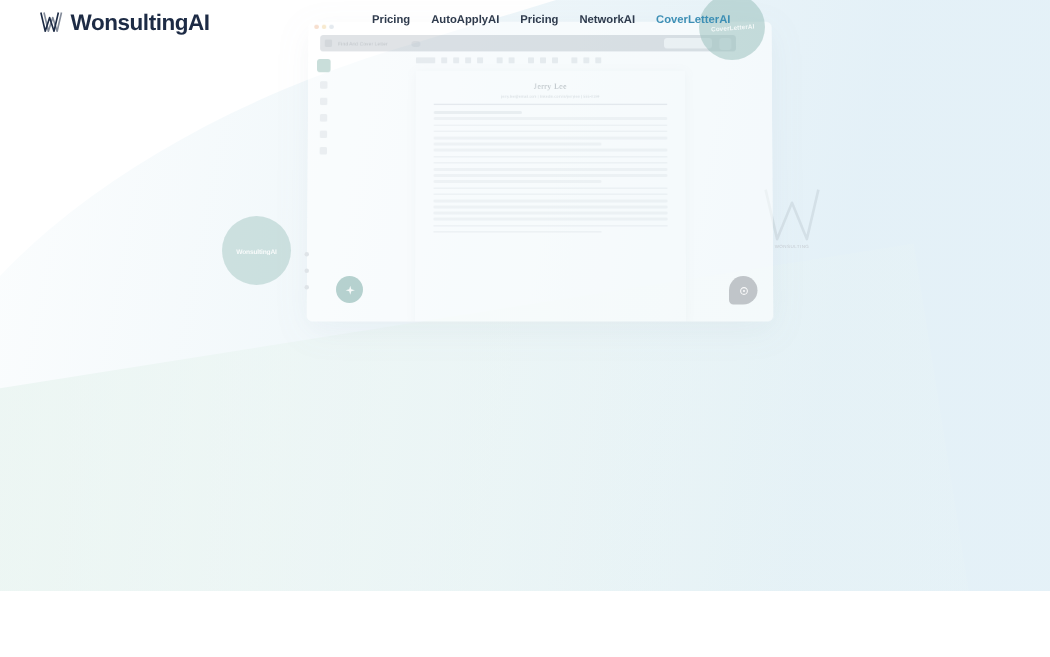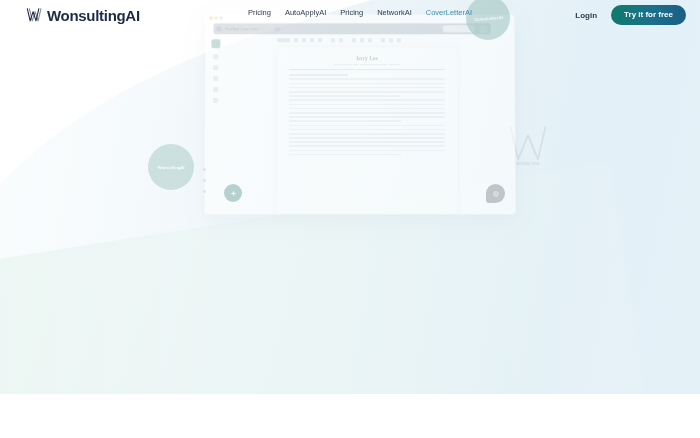--- a/index.html
+++ b/index.html
@@ -75,21 +75,21 @@
   .nav {
     position: absolute;
     left: 248px; top: 8px;
     display: flex;
     align-items: center;
     gap: 14px;
   }
   .nav-item {
     font-size: 7.5px;
     color: #2f3b4d;
-    font-weight: normal;
+    font-weight: bold;
     white-space: nowrap;
     cursor: pointer;
   }
   .nav-item.active { color: #3d8fb5; }
 
   .header-right {
     position: absolute;
     right: 14px; top: 5px;
     display: flex;
     align-items: center;
@@ -374,24 +374,20 @@
     </div>
 
     <nav class="nav">
       <span class="nav-item">Pricing</span>
       <span class="nav-item">AutoApplyAI</span>
       <span class="nav-item">Pricing</span>
       <span class="nav-item">NetworkAI</span>
       <span class="nav-item active">CoverLetterAI</span>
     </nav>
 
-    <div class="header-right">
-      <span class="login-link">Login</span>
-      <button class="cta-btn">Try it for free</button>
-    </div>
   </div>
 
   <div class="mockup">
 
     <div class="mockup-dots">
       <i></i>
       <i></i>
       <i></i>
     </div>
 

